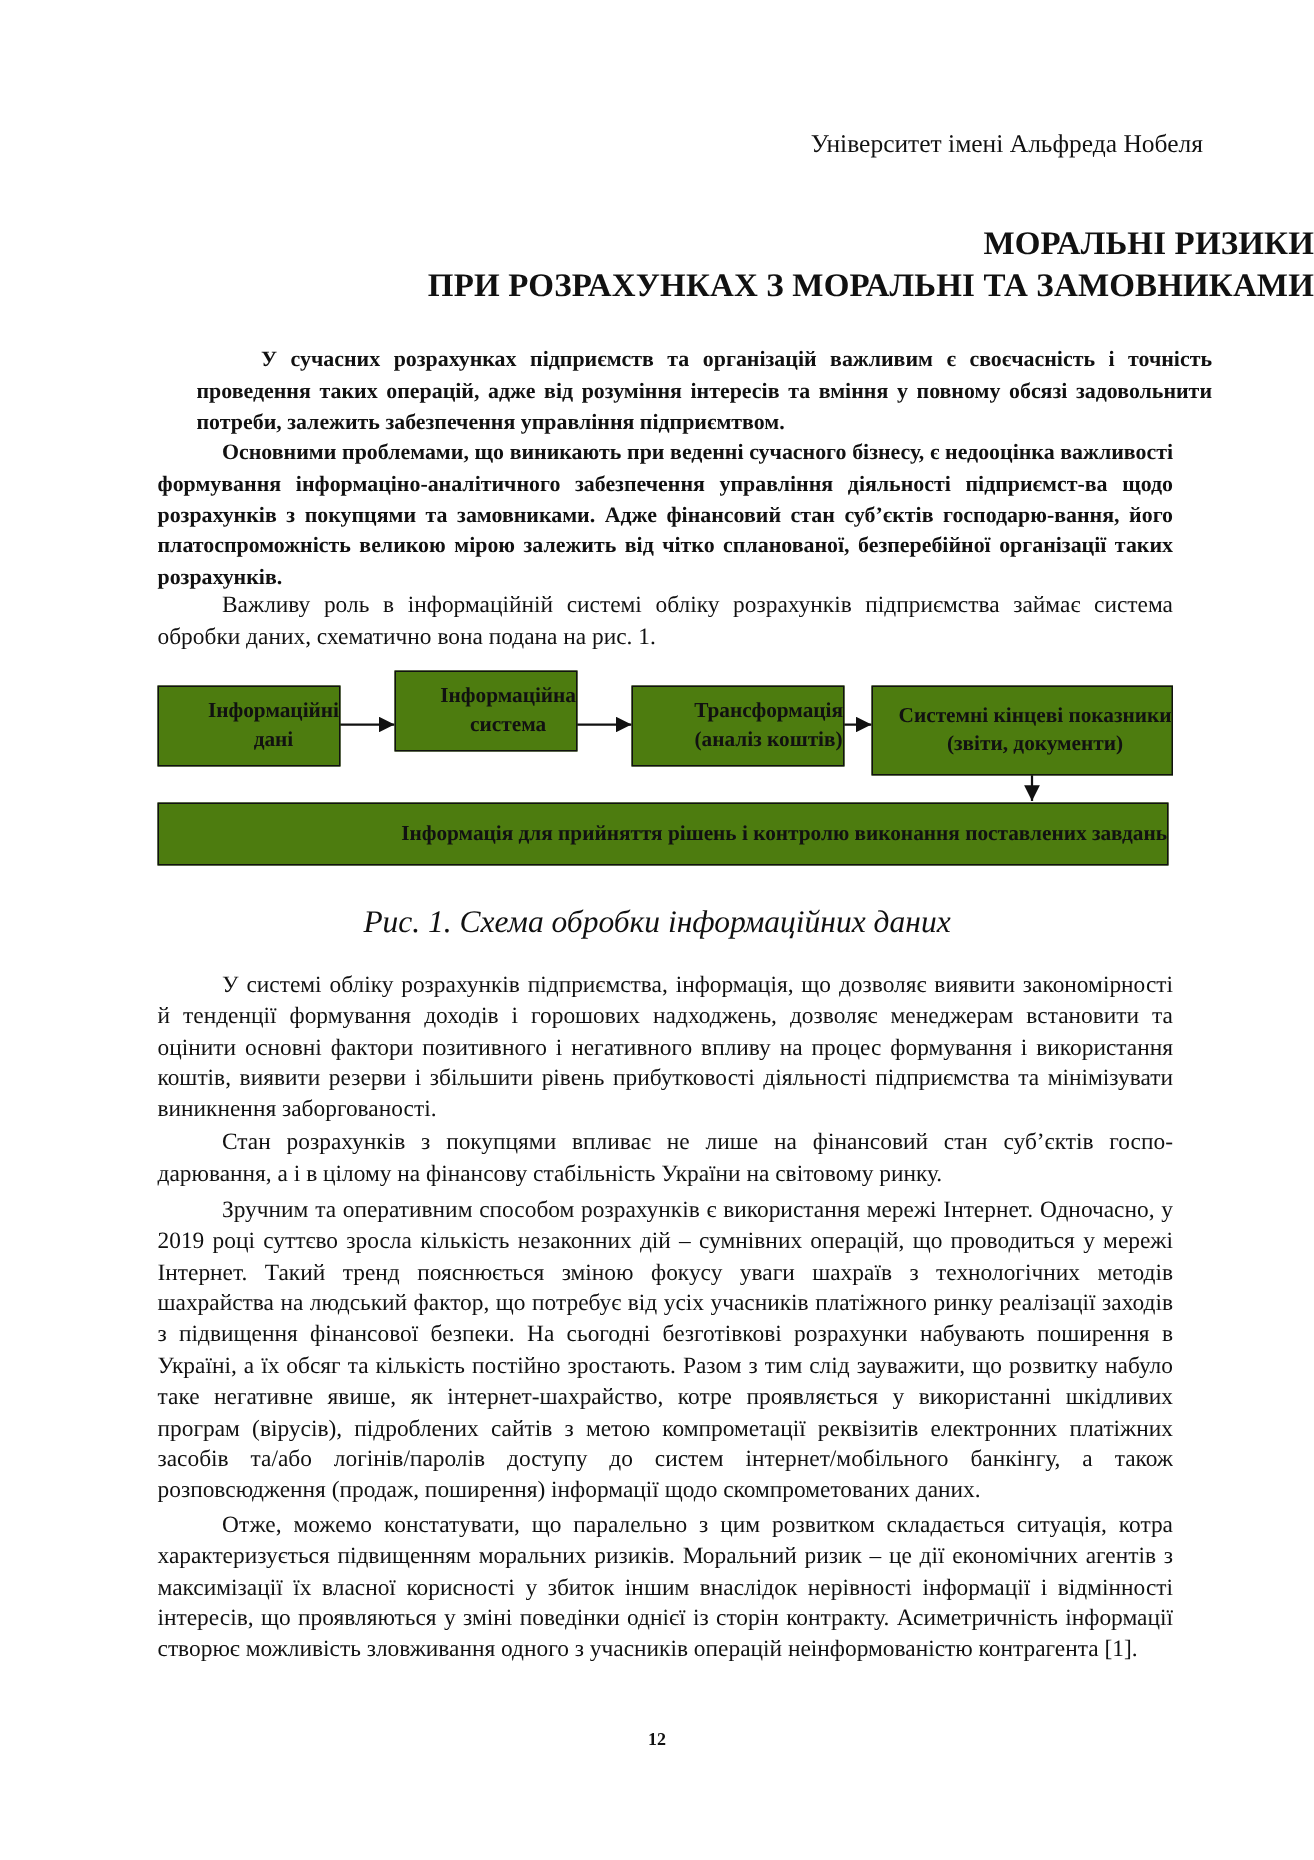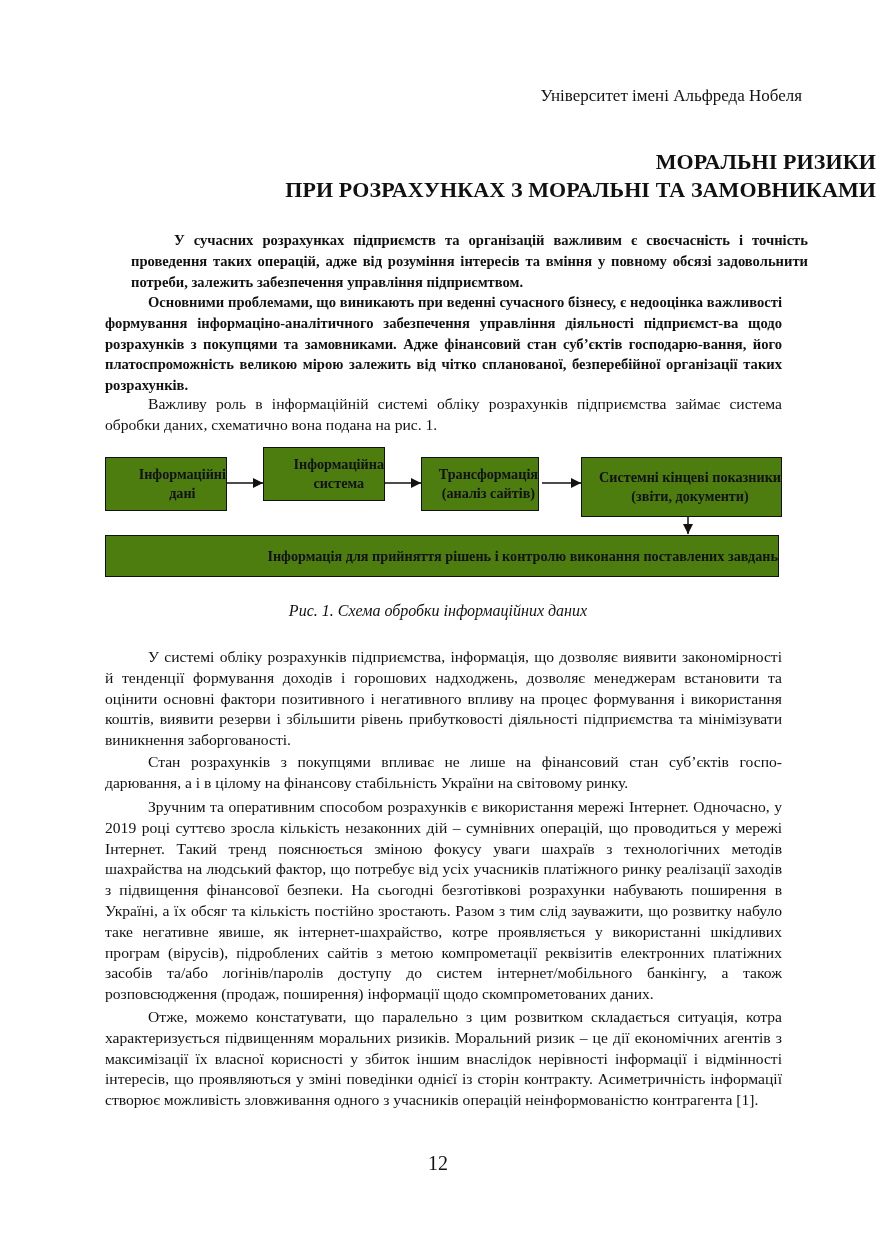--- a/index.html
+++ b/index.html
@@ -11,22 +11,22 @@
   .title { position: absolute; left: 0; width: 876px; top: 148px; text-align: right;
            font-weight: bold; font-size: 22px; line-height: 28px; letter-spacing: 0.1px; }
   .para { position: absolute; left: 105px; width: 677px; font-size: 15.6px; line-height: 20.8px;
           text-align: justify; text-indent: 43px; margin: 0; }
   .para.bold { font-weight: bold; font-size: 14.6px; }
   .diagram { position: absolute; left: 0; top: 0; width: 876px; height: 600px; pointer-events: none; }
   .box { position: absolute; border: 1.6px solid #111; box-sizing: border-box; display: flex;
          align-items: center; justify-content: flex-end; text-align: center; font-weight: bold;
          font-size: 14.2px; line-height: 19px; background: #4d7c0f; pointer-events: auto; }
   .caption { position: absolute; left: 0; width: 876px; top: 602px; text-align: center;
-             font-style: italic; font-size: 16px; }
-  .page-num { position: absolute; left: 0; width: 876px; top: 1152px; text-align: center; font-size: 20px; }
+             font-style: italic; font-size: 21px; }
+  .page-num { position: absolute; left: 0; width: 876px; top: 1152px; text-align: center; font-size: 12px; font-weight: bold; }
 </style>
 </head>
 <body>
 
 <div class="author">
   <div>Університет імені Альфреда Нобеля</div>
 </div>
 
 <div class="title">
   <div>МОРАЛЬНІ РИЗИКИ</div>
@@ -54,24 +54,24 @@
       <div>Інформаційні</div>
       <div>дані</div>
     </div>
 </div>
 <div class="box" style="left:263px; top:447px; width:122px; height:54px;">
   <div>
       <div>Інформаційна</div>
       <div>система</div>
     </div>
 </div>
-<div class="box" style="left:421px; top:457px; width:118px; height:54px;">
+<div class="box" style="left:421px; top:457px; width:142px; height:54px;">
   <div>
       <div>Трансформація</div>
-      <div>(аналіз сайтів)</div>
+      <div>(аналіз коштів)</div>
     </div>
 </div>
 <div class="box" style="left:581px; top:457px; width:201px; height:60px;">
   <div>
       <div>Системні кінцеві показники</div>
       <div>(звіти, документи)</div>
     </div>
 </div>
 <div class="box" style="left:105px; top:535px; width:674px; height:42px;">
   <div>Інформація для прийняття рішень і контролю виконання поставлених завдань</div>

